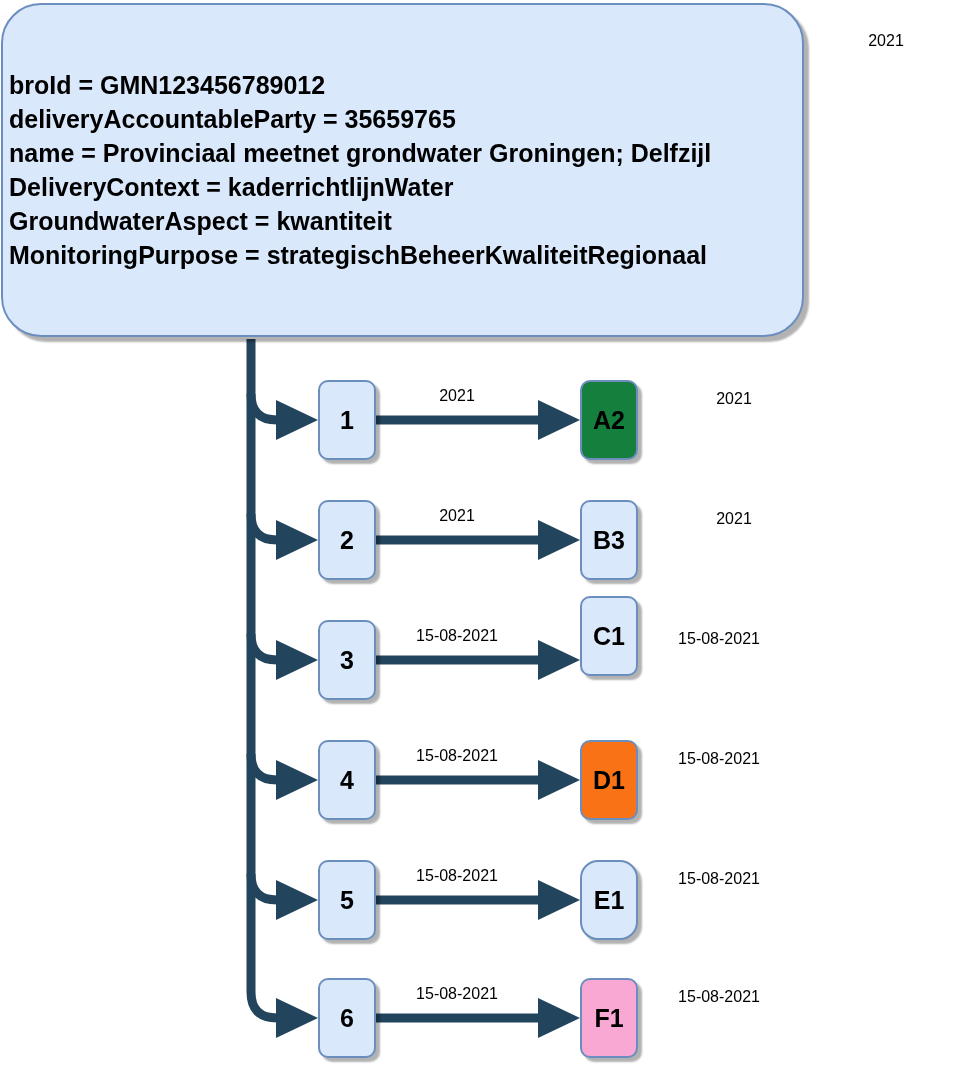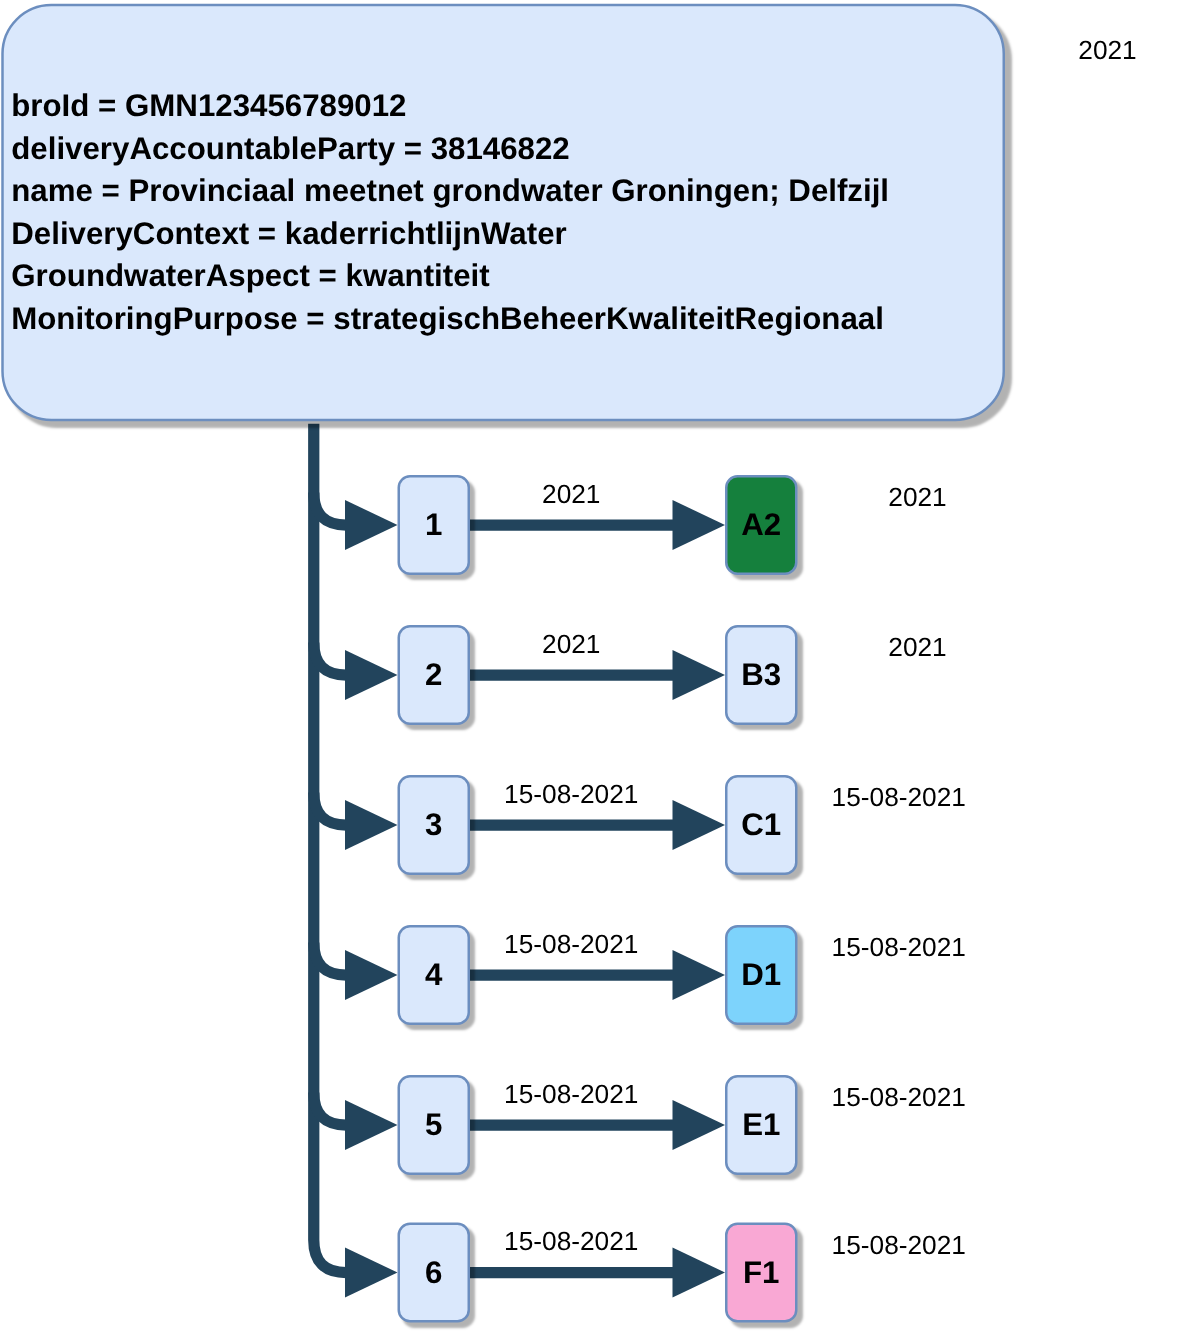--- a/index.html
+++ b/index.html
@@ -33,21 +33,21 @@
     box-sizing:border-box;
     border:2px solid #6c8ebf;
     border-radius:10px;
     background:#dae8fc;
     box-shadow:4px 4px 2px rgba(0,0,0,0.30);
     display:flex;align-items:center;justify-content:center;
     font-size:25px;font-weight:bold;color:#000;
   }
   .edge-label,.right-label,.year-label{
     position:absolute;
-    font-size:21px;color:#000;line-height:24px;
+    font-size:16px;color:#000;line-height:24px;
     white-space:nowrap;
     transform:translateX(-50%);
   }
 </style>
 </head>
 <body>
 
 <div class="canvas">
 
   <svg class="connectors" width="960" height="1068" viewBox="0 0 960 1068" id="connector-svg">
@@ -72,48 +72,48 @@
       <polygon points="318,900 276,880 276,920" fill="#22445c"></polygon>
       <path d="M376 900 L539 900" fill="none" stroke="#22445c" stroke-width="9"></path>
       <polygon points="580,900 538,880 538,920" fill="#22445c"></polygon>
       <polygon points="318,1018 276,998 276,1038" fill="#22445c"></polygon>
       <path d="M376 1018 L539 1018" fill="none" stroke="#22445c" stroke-width="9"></path>
       <polygon points="580,1018 538,998 538,1038" fill="#22445c"></polygon>
     </svg>
 
   <div class="root-box" style="background: rgb(218, 232, 252); border-color: rgb(108, 142, 191);">
     <div class="root-line">broId = GMN123456789012</div>
-    <div class="root-line">deliveryAccountableParty = 38146822</div>
+    <div class="root-line">deliveryAccountableParty = 35659765</div>
     <div class="root-line">name = Provinciaal meetnet grondwater Groningen; Delfzijl</div>
     <div class="root-line">DeliveryContext = kaderrichtlijnWater</div>
     <div class="root-line">GroundwaterAspect = kwantiteit</div>
     <div class="root-line">MonitoringPurpose = strategischBeheerKwaliteitRegionaal</div>
   </div>
 
   <div class="year-label" style="left:886px;top:29px">2021</div>
 
   <div id="rows-layer">
       <div class="node" style="left: 318px; top: 380px; background: rgb(218, 232, 252); border-color: rgb(108, 142, 191);">1</div>
       <div class="node" style="left: 580px; top: 380px; background: #15803d; border-color: rgb(108, 142, 191);">A2</div>
       <div class="edge-label" style="left: 457px; top: 384px;">2021</div>
       <div class="right-label" style="left: 734px; top: 387px;">2021</div>
       <div class="node" style="left: 318px; top: 500px; background: rgb(218, 232, 252); border-color: rgb(108, 142, 191);">2</div>
       <div class="node" style="left: 580px; top: 500px; background: rgb(218, 232, 252); border-color: rgb(108, 142, 191);">B3</div>
       <div class="edge-label" style="left: 457px; top: 504px;">2021</div>
       <div class="right-label" style="left: 734px; top: 507px;">2021</div>
       <div class="node" style="left: 318px; top: 620px; background: rgb(218, 232, 252); border-color: rgb(108, 142, 191);">3</div>
-      <div class="node" style="left: 580px; top: 620px; background: rgb(218, 232, 252); border-color: rgb(108, 142, 191);">C1</div>
+      <div class="node" style="left: 580px; top: 596px; background: rgb(218, 232, 252); border-color: rgb(108, 142, 191);">C1</div>
       <div class="edge-label" style="left: 457px; top: 624px;">15-08-2021</div>
       <div class="right-label" style="left: 719px; top: 627px;">15-08-2021</div>
       <div class="node" style="left: 318px; top: 740px; background: rgb(218, 232, 252); border-color: rgb(108, 142, 191);">4</div>
-      <div class="node" style="left: 580px; top: 740px; background: #7dd3fc; border-color: rgb(108, 142, 191);">D1</div>
+      <div class="node" style="left: 580px; top: 740px; background: #f97316; border-color: rgb(108, 142, 191);">D1</div>
       <div class="edge-label" style="left: 457px; top: 744px;">15-08-2021</div>
       <div class="right-label" style="left: 719px; top: 747px;">15-08-2021</div>
       <div class="node" style="left: 318px; top: 860px; background: rgb(218, 232, 252); border-color: rgb(108, 142, 191);">5</div>
-      <div class="node" style="left: 580px; top: 860px; background: rgb(218, 232, 252); border-color: rgb(108, 142, 191);">E1</div>
+      <div class="node" style="left: 580px; top: 860px; background: rgb(218, 232, 252); border-color: rgb(108, 142, 191); border-radius: 18px;">E1</div>
       <div class="edge-label" style="left: 457px; top: 864px;">15-08-2021</div>
       <div class="right-label" style="left: 719px; top: 867px;">15-08-2021</div>
       <div class="node" style="left: 318px; top: 978px; background: rgb(218, 232, 252); border-color: rgb(108, 142, 191);">6</div>
       <div class="node" style="left: 580px; top: 978px; background: #f9a8d4; border-color: rgb(108, 142, 191);">F1</div>
       <div class="edge-label" style="left: 457px; top: 982px;">15-08-2021</div>
       <div class="right-label" style="left: 719px; top: 985px;">15-08-2021</div>
     </div>
 </div>
 
 </body></html>

